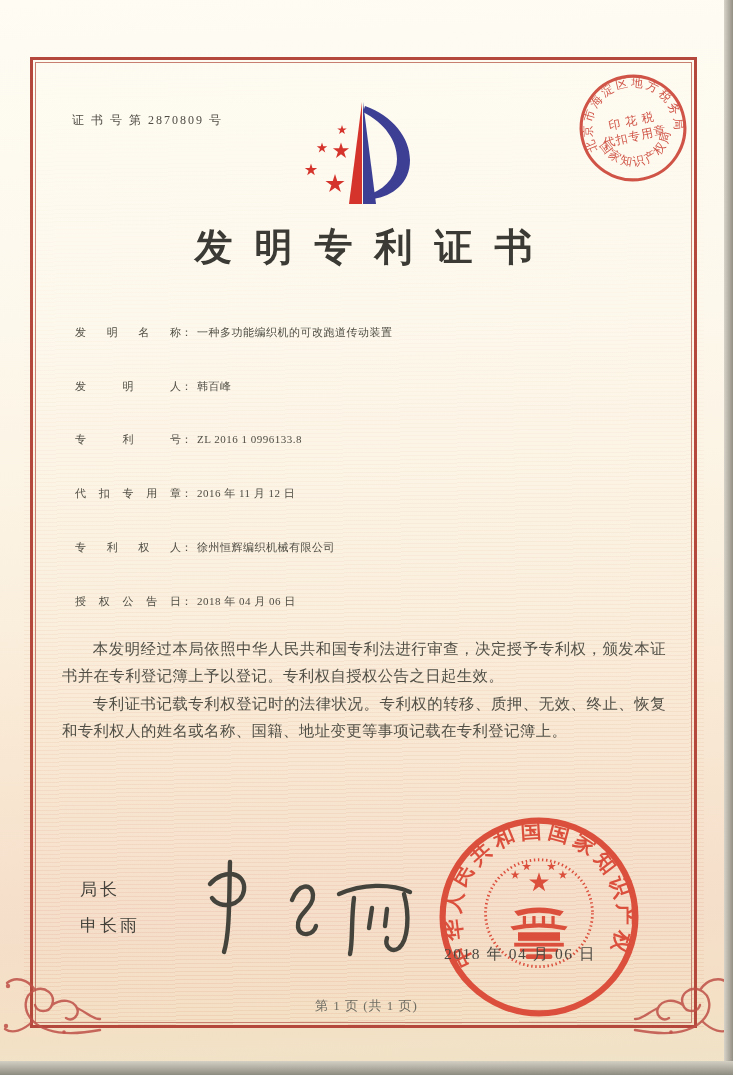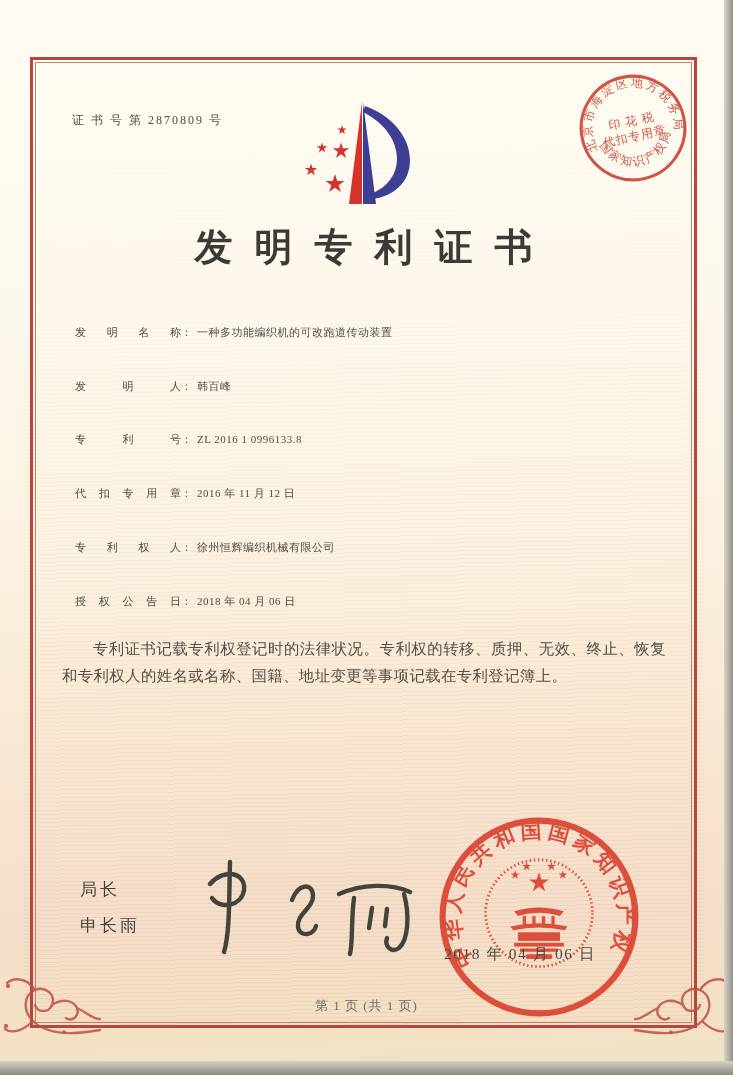--- a/index.html
+++ b/index.html
@@ -112,20 +112,21 @@
     <span class="f-label">代扣专用章</span><span class="f-colon">：</span><span class="f-value">2016 年 11 月 12 日</span>
   </div>
   <div class="row" style="top:540px">
     <span class="f-label">专利权人</span><span class="f-colon">：</span><span class="f-value">徐州恒辉编织机械有限公司</span>
   </div>
   <div class="row" style="top:594px">
     <span class="f-label">授权公告日</span><span class="f-colon">：</span><span class="f-value">2018 年 04 月 06 日</span>
   </div>
 
   <div class="paras">
+    <p>本发明经过本局依照中华人民共和国专利法进行审查，决定授予专利权，颁发本证书并在专利登记簿上予以登记。专利权自授权公告之日起生效。</p>
     <p>专利证书记载专利权登记时的法律状况。专利权的转移、质押、无效、终止、恢复和专利权人的姓名或名称、国籍、地址变更等事项记载在专利登记簿上。</p>
   </div>
 
   <div class="director" style="top:878px">局长</div>
   <div class="director" style="top:914px">申长雨</div>
 
   <svg class="sig" width="225" height="112" viewBox="0 0 225 112">
     <g fill="none" stroke="#44443c" stroke-width="4.4" stroke-linecap="round" stroke-linejoin="round">
       <path d="M 34,14 C 33,48 34,84 28,104"></path>
       <path d="M 14,36 C 28,20 50,24 48,42 C 46,58 24,62 16,50"></path>

